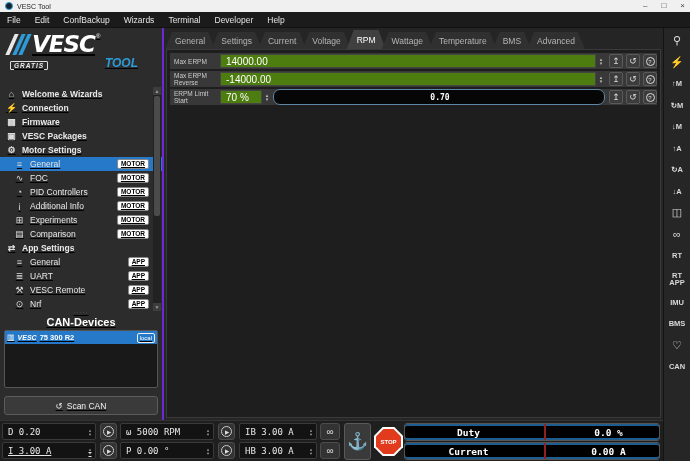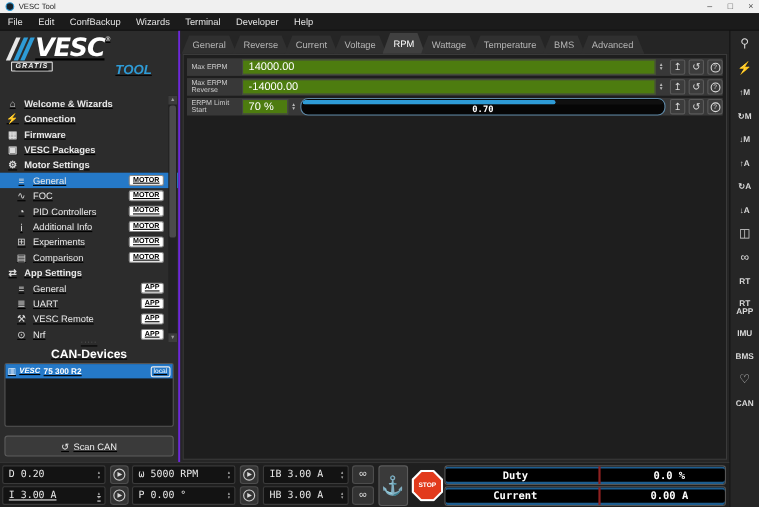--- a/index.html
+++ b/index.html
@@ -18,21 +18,21 @@
   
   #sidebar{position:absolute;left:0;top:28px;width:164px;height:392px;background:#2c2c2c;
            border-right:2px solid #6d28d9;box-sizing:border-box;text-decoration:underline;}
   #logo{height:56px;padding:5px 8px 0 10px;box-sizing:border-box;}
   .logo-row{display:flex;align-items:flex-end;}
   .stripe{width:4px;height:21px;transform:skewX(-24deg);margin-right:2.5px;}
   .s1{background:#e8e8e8;} .s2{background:#2e9bd6;} .s3{background:#2e9bd6;margin-right:5px;}
   .brand{font-family:"DejaVu Sans",sans-serif;font-style:italic;font-weight:bold;font-size:23px;
          line-height:22px;color:#fff;letter-spacing:-1px;}
   .reg{font-size:6px;color:#fff;align-self:flex-start;margin-left:1px;}
-  .logo-row2{display:flex;align-items:flex-start;margin-top:1px;}
+  .logo-row2{display:flex;align-items:flex-end;margin-top:1px;}
   .gratis{border:1px solid #ddd;color:#eee;font-size:6.5px;font-weight:bold;font-style:italic;
           letter-spacing:1px;padding:0 3px;border-radius:1px;}
   .tool{margin-left:auto;margin-right:16px;color:#2e9bd6;font-style:italic;font-weight:bold;font-size:12px;}
   #navlist{position:relative;margin-top:3px;height:224px;overflow:hidden;}
   .nitem{height:14px;display:flex;align-items:center;padding-left:6px;gap:5px;color:#e8e8e8;
          font-size:8.5px;box-sizing:border-box;}
   .nitem.sub{padding-left:14px;}
   .nitem.hdr{font-weight:bold;}
   .nitem.selected{background:#2579c8;}
   .nicon{width:11px;text-align:center;font-size:9px;color:#dcdcdc;flex:none;}
@@ -67,21 +67,21 @@
   .pfield{flex:1;background:#4d7c0f;border:1px solid #454545;margin:1px 0;display:flex;align-items:center;
           padding-left:5px;font-size:10px;color:#fff;box-sizing:border-box;}
   .pfield.small{flex:none;width:42px;}
   .spin{width:10px;flex:none;display:flex;flex-direction:column;align-items:center;justify-content:center;
         color:#bbb;font-size:5px;line-height:4px;}
   .spin::before{content:"▴";} .spin::after{content:"▾";}
   .pbtn{width:14px;flex:none;margin:1px 0 1px 3px;background:#3c3c3c;border:1px solid #5a5a5a;border-radius:2px;
         display:flex;align-items:center;justify-content:center;color:#ddd;font-size:9px;box-sizing:border-box;}
   .pbtn .circ{width:9px;height:9px;border:1px solid #ddd;border-radius:50%;font-size:6px;line-height:8px;text-align:center;box-sizing:border-box;}
   .barwidget{flex:1;margin:0 1px;border:1px solid #5d87a5;border-radius:7px;background:#060606;
-             overflow:hidden;display:flex;flex-direction:column;}
+             overflow:hidden;display:flex;flex-direction:row;}
   .bartrack{height:5px;margin:1px 1px 0;border-radius:3px;background:#101010;overflow:hidden;}
   .barfill{height:100%;background:#2e9bd6;border-radius:3px;}
   .barvalue{flex:1;display:flex;align-items:center;justify-content:center;color:#fff;font-weight:bold;
             font-size:8px;font-family:"DejaVu Sans Mono",monospace;}
   
   #rtoolbar{position:absolute;left:663px;top:28px;width:27px;height:433px;background:#262626;
             border-left:1px solid #141414;box-sizing:border-box;display:flex;flex-direction:column;
             align-items:center;padding-top:7px;gap:9.5px;}
   .rtb{width:22px;min-height:12px;display:flex;align-items:center;justify-content:center;color:#d8d8d8;
        font-size:7.5px;font-weight:bold;text-align:center;line-height:1.05;}
@@ -253,21 +253,21 @@
     </div>
     <div id="scan-btn">
       <span>↺</span>
       <span>Scan CAN</span>
     </div>
   </div>
 
   <div id="content">
     <div id="tabbar">
       <div class="tab">General</div>
-      <div class="tab">Reverse</div>
+      <div class="tab">Settings</div>
       <div class="tab">Current</div>
       <div class="tab">Voltage</div>
       <div class="tab active">RPM</div>
       <div class="tab">Wattage</div>
       <div class="tab">Temperature</div>
       <div class="tab">BMS</div>
       <div class="tab">Advanced</div>
     </div>
 
     <div id="pane">

